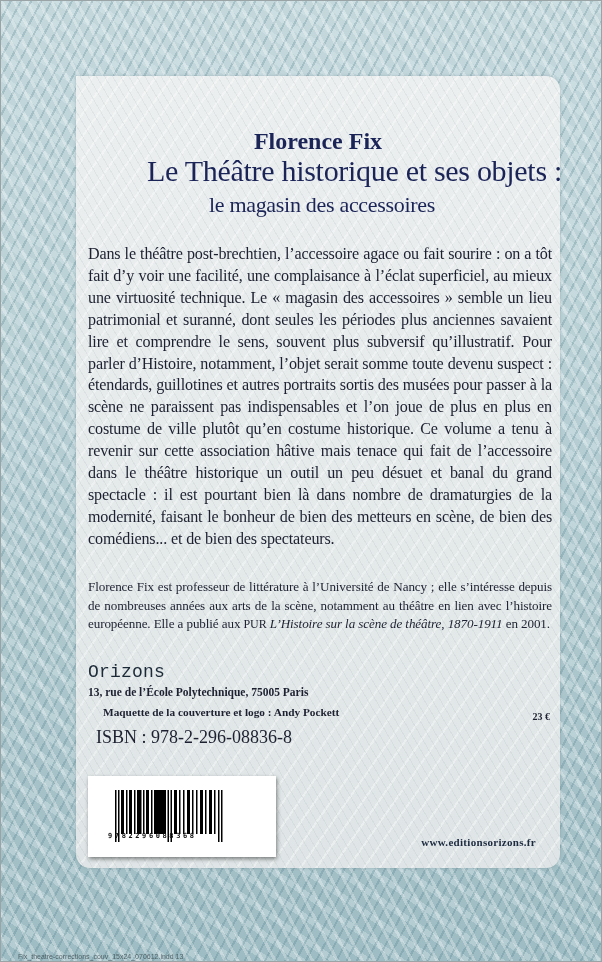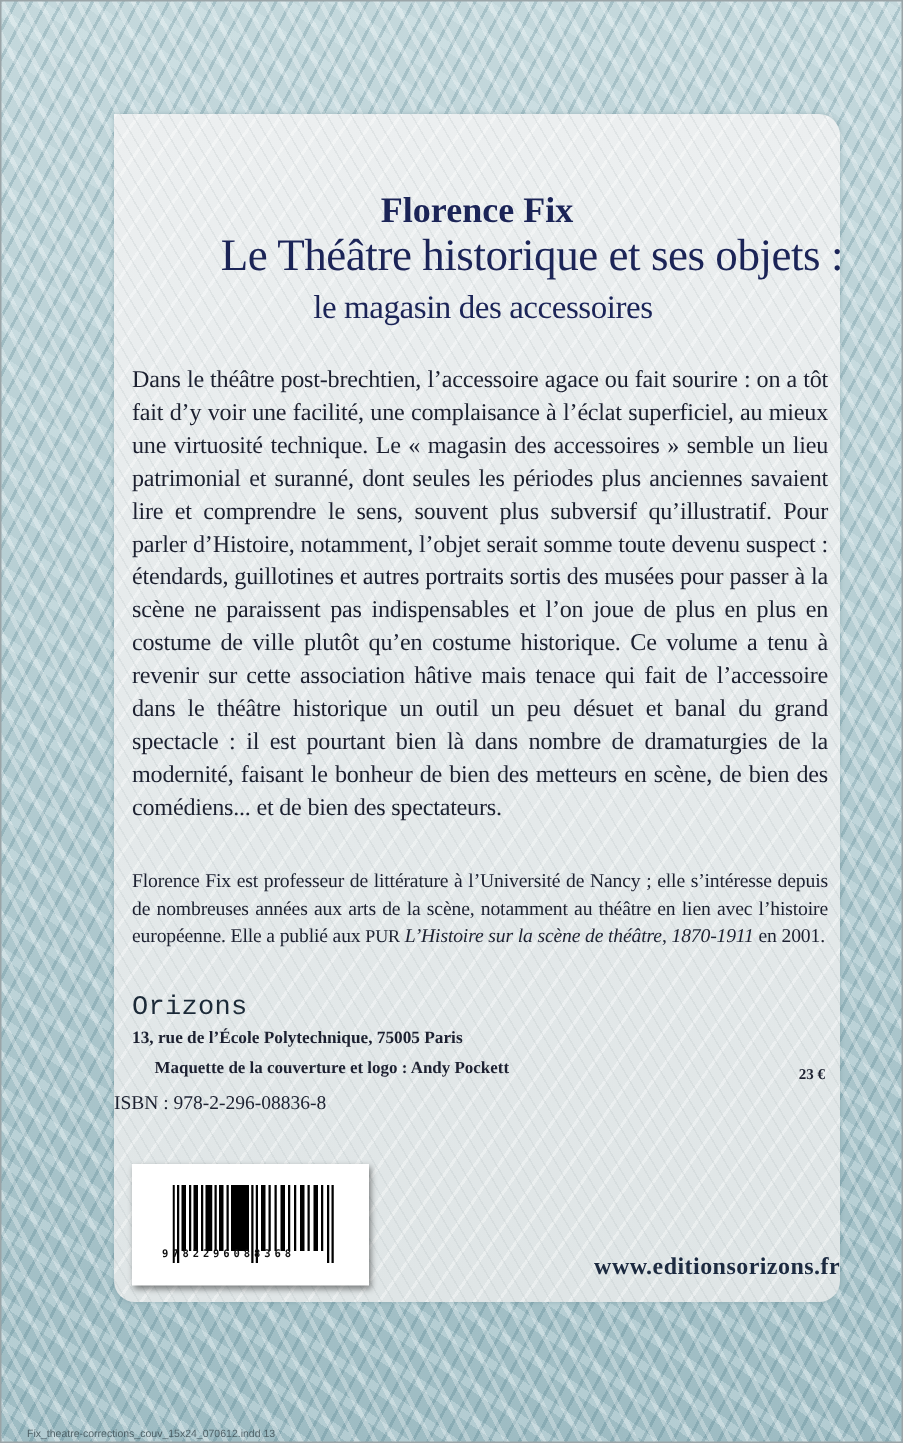--- a/index.html
+++ b/index.html
@@ -50,39 +50,39 @@
     position: absolute; left: 12px; top: 586px; font-size: 18px; color: #1c2a38;
     font-family: Liberation Mono, monospace; letter-spacing: 0.2px;
   }
   .publisher-address {
     position: absolute; left: 12px; top: 610px; font-size: 11.5px; color: #1c2030; font-weight: bold;
   }
   .cover-credit {
     position: absolute; left: 27px; top: 630px; font-size: 11.3px; color: #1c2030; font-weight: bold;
   }
   .isbn {
-    position: absolute; left: 0; top: 651px; font-size: 13px; color: #1c2030;
+    position: absolute; left: 20px; top: 651px; font-size: 18px; color: #1c2030;
   }
   .price {
     position: absolute; right: 10px; top: 635px; font-size: 10px; color: #1c2030; font-weight: bold;
   }
   .barcode-box {
-    position: absolute; left: 12px; top: 700px; width: 158px; height: 81px;
+    position: absolute; left: 12px; top: 700px; width: 188px; height: 81px;
     background: #ffffff; box-shadow: 1px 2px 4px rgba(0,0,0,0.45);
   }
   .barcode-bars {
     position: absolute; left: 27px; top: 14px; width: 108px; height: 52px;
   }
   .barcode-digits {
     position: absolute; left: 20px; top: 56px; width: 120px; height: 10px;
     font-family: "DejaVu Sans Mono", monospace; font-size: 7px; font-weight: bold;
     letter-spacing: 2.6px; color: #111; white-space: nowrap;
   }
   .website {
-    position: absolute; right: 0; top: 760px; font-size: 16px; font-weight: bold; color: #1c2a40;
+    position: absolute; right: 24px; top: 760px; font-size: 11px; font-weight: bold; color: #1c2a40;
     font-family: "Liberation Serif", serif; letter-spacing: 0.3px;
   }
   .print-slug {
     position: absolute; left: 18px; top: 953px; font-size: 7px; color: #3a4a50;
     font-family: "Liberation Sans", sans-serif; white-space: nowrap; opacity: 0.8;
   }
 </style>
 </head>
 <body>
 

